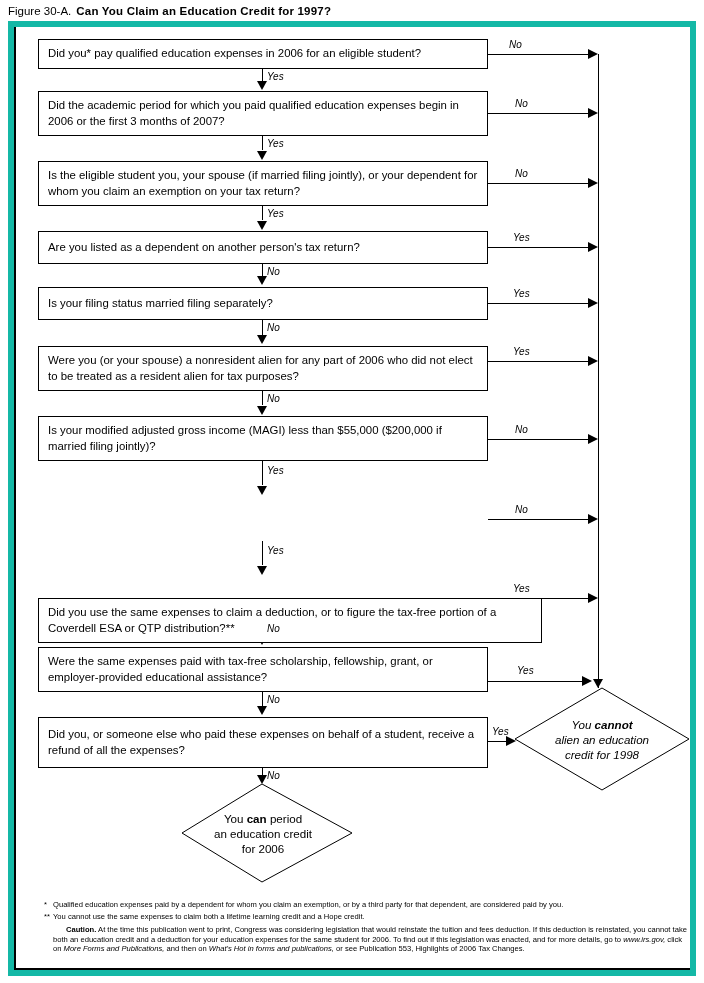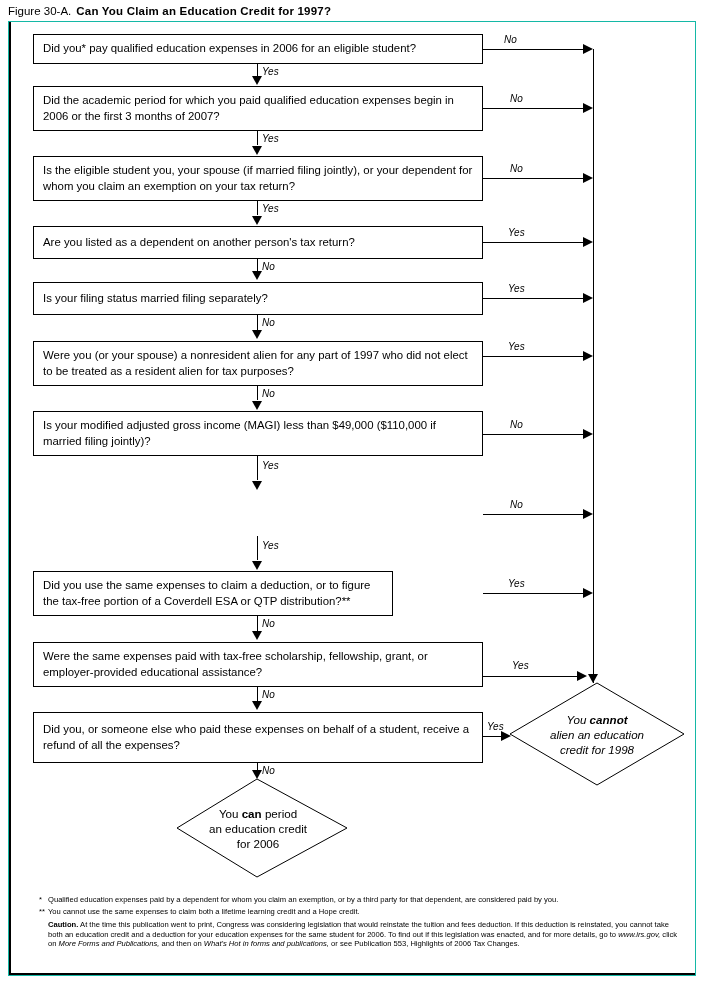--- a/index.html
+++ b/index.html
@@ -31,21 +31,21 @@
   #fig-caption .fig-num { font-weight: normal; }
   #fig-caption .fig-title { font-weight: bold; padding-left: 5px; letter-spacing: 0.2px; }
 
   
   #frame {
     position: absolute;
     left: 8px;
     top: 21px;
     width: 688px;
     height: 955px;
-    border: 1px solid #14b8a6;
+    border: 6px solid #14b8a6;
     box-sizing: border-box;
     background: #fff;
   }
   #frame::before {
     
     content: "";
     position: absolute;
     left: 0; top: 0;
     width: 2px; height: 100%;
     background: #000;
@@ -144,21 +144,21 @@
   .note .marker {
     position: absolute;
     left: 0;
     top: 0;
   }
   #caution-note {
     padding-left: 9px;
     margin-top: 4px;
     text-align: left;
   }
-  #caution-note b { font-weight: bold; }
+  #caution-note b { font-weight: bold; margin-left: 13px; }
   #caution-note i { font-style: italic; }
 </style>
 </head>
 <body>
 
 <div id="page">
 
   <div id="fig-caption">
     <span class="fig-num">Figure 30-A.</span><span class="fig-title">Can You Claim an Education Credit for 1997?</span>
   </div>
@@ -179,29 +179,29 @@
 
     <div class="qbox" style="left:24px; top:204px; width:450px; height:33px;">
       <span class="qtext">Are you listed as a dependent on another person's tax return?</span>
     </div>
 
     <div class="qbox" style="left:24px; top:260px; width:450px; height:33px;">
       <span class="qtext">Is your filing status married filing separately?</span>
     </div>
 
     <div class="qbox" style="left:24px; top:319px; width:450px; height:45px;">
-      <span class="qtext">Were you (or your spouse) a nonresident alien for any part of 1997 who did not elect to be treated as a resident alien for tax purposes?</span>
+      <span class="qtext">Were you (or your spouse) a nonresident alien for any part of 2006 who did not elect to be treated as a resident alien for tax purposes?</span>
     </div>
 
     <div class="qbox" style="left:24px; top:389px; width:450px; height:45px;">
-      <span class="qtext">Is your modified adjusted gross income (MAGI) less than $49,000 ($110,000 if married filing jointly)?</span>
-    </div>
-
-
-    <div class="qbox" style="left:24px; top:549px; width:360px; height:45px;">
+      <span class="qtext">Is your modified adjusted gross income (MAGI) less than $55,000 ($200,000 if married filing jointly)?</span>
+    </div>
+
+
+    <div class="qbox" style="left:24px; top:571px; width:504px; height:45px;">
       <span class="qtext">Did you use the same expenses to claim a deduction, or to figure the tax-free portion of a Coverdell ESA or QTP distribution?**</span>
     </div>
 
     <div class="qbox" style="left:24px; top:690px; width:450px; height:51px;">
       <span class="qtext">Did you, or someone else who paid these expenses on behalf of a student, receive a refund of all the expenses?</span>
     </div>
 
     <div class="qbox" style="left:24px; top:620px; width:450px; height:45px;">
       <span class="qtext">Were the same expenses paid with tax-free scholarship, fellowship, grant, or employer-provided educational assistance?</span>
     </div>

